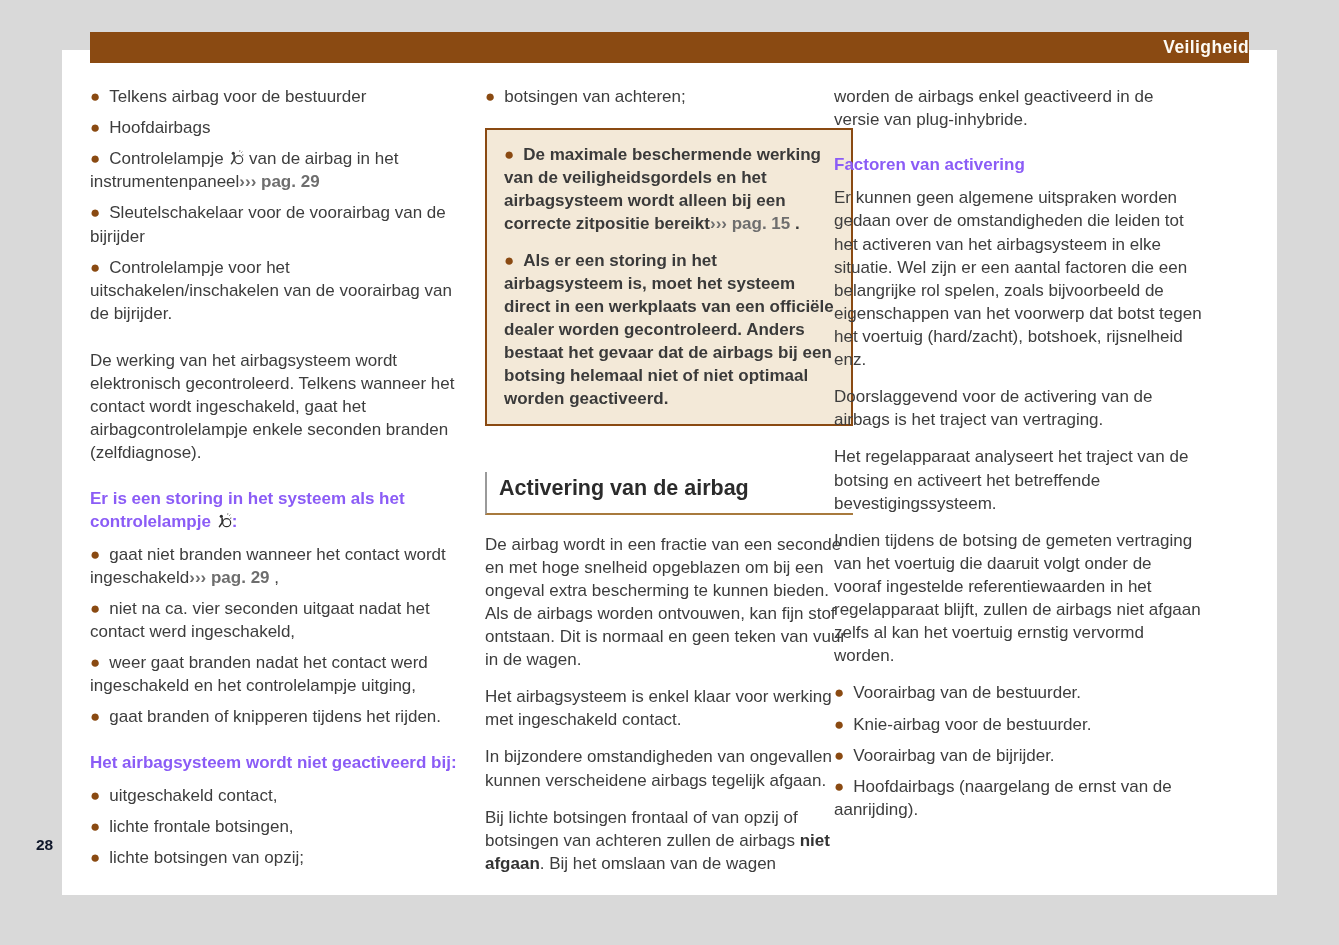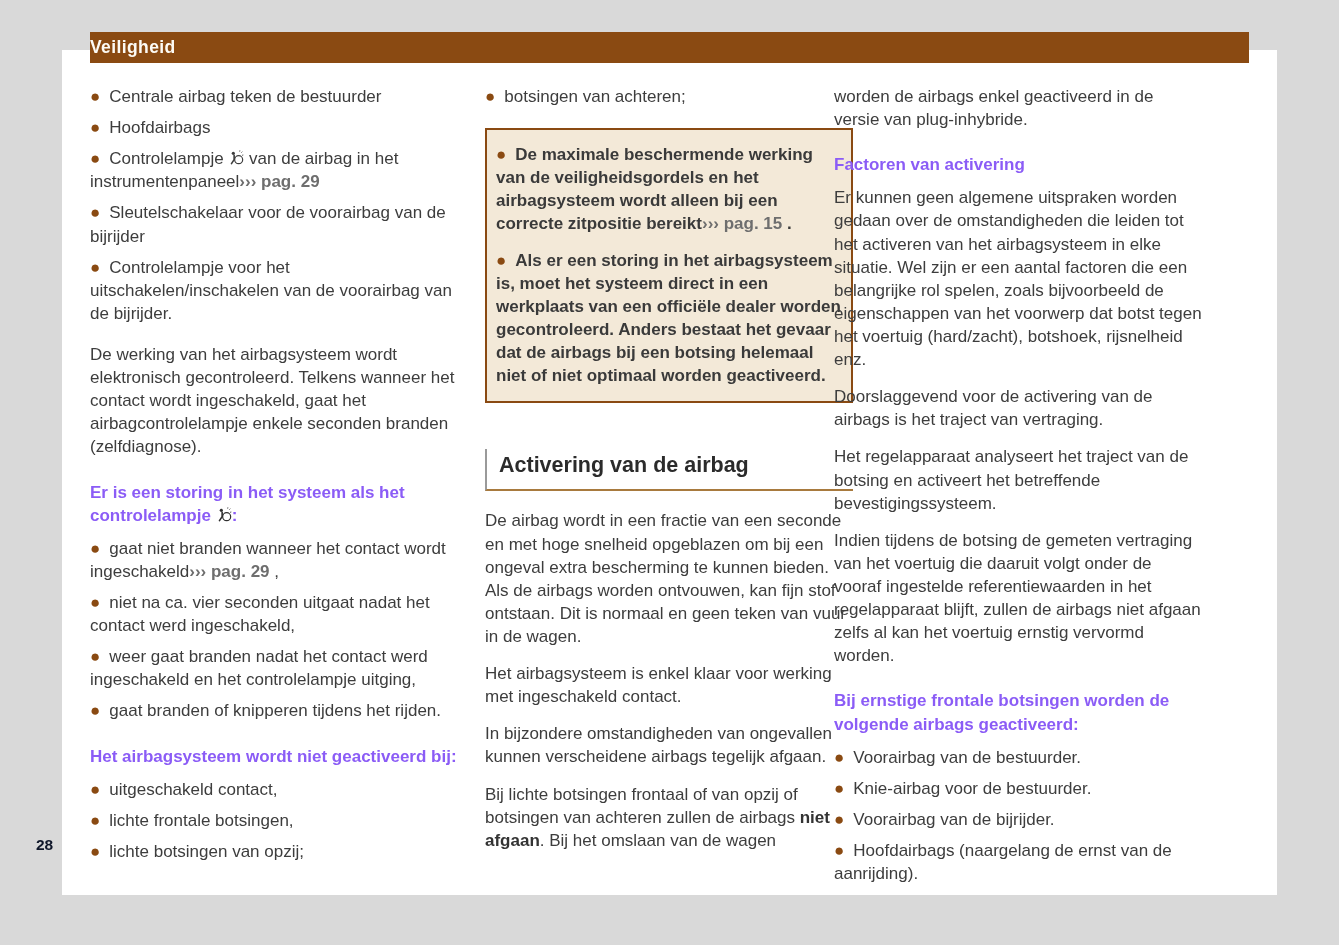--- a/index.html
+++ b/index.html
@@ -9,21 +9,21 @@
     font-family:"Liberation Sans", sans-serif;
     color:#3d3d3d;
   }
   .page{
     position:absolute;left:62px;top:50px;width:1215px;height:845px;
     background:#ffffff;
   }
   .header-bar{
     position:absolute;left:90px;top:32px;width:1159px;height:31px;
     background:#8a4a12;z-index:3;
-    display:flex;align-items:center;justify-content:flex-start;
+    display:flex;align-items:center;justify-content:flex-end;
   }
   .header-title{color:#fdfbf5;font-weight:bold;font-size:17.5px;letter-spacing:.4px;}
   .col{
     position:absolute;top:35px;width:368px;
     font-size:17px;line-height:1.36;
   }
   .col-1{left:28px;width:367px;}
   .col-2{left:423px;}
   .col-3{left:772px;}
   .bullet{margin:0 0 8px;}
@@ -34,53 +34,53 @@
   .icon-inline{display:inline-block;vertical-align:-2px;}
   .attention{
     border:2px solid #8a4a12;background:#f3e9d8;margin:20px 0 0;
   }
   .attention-header{
     background:#814516;height:31px;display:flex;align-items:center;
     padding:0 13px;gap:11px;
   }
   .attention-title{color:#f5ecd9;font-weight:bold;font-size:17px;letter-spacing:.5px;}
   .attention-body{
-    padding:13px 9px 12px;font-weight:bold;color:#3a3a3a;
+    padding:13px 17px 12px;font-weight:bold;color:#3a3a3a;
   }
   .attention-body .bullet{margin-bottom:13px;}
   .attention-body .bullet:last-child{margin-bottom:2px;}
   .section-title{
     margin:46px 0 18px;font-size:21.5px;font-weight:bold;color:#2b2b2b;
     border-left:2px solid #9a9a9a;border-bottom:2px solid #a87a3e;
     padding:2px 0 9px 12px;
   }
   .strong{font-weight:bold;color:#333;}
   .page-num{
     position:absolute;left:36px;top:836px;
     font-weight:bold;font-size:15.5px;color:#0f172a;z-index:2;
   }
 </style>
 </head>
 <body>
 
 <div class="page">
 
   <div class="col col-1">
-    <div class="bullet"><span class="dot">●</span><span>Centrale airbag teken de bestuurder</span></div>
+    <div class="bullet"><span class="dot">●</span><span>Telkens airbag voor de bestuurder</span></div>
     <div class="bullet"><span class="dot">●</span><span>Hoofdairbags</span></div>
     <div class="bullet"><span class="dot">●</span><span>Controlelampje </span><svg class="icon-inline" width="16" height="16" viewBox="0 0 24 24">
           <circle cx="8" cy="5" r="2.4" fill="#3d3d3d"></circle>
           <path d="M9.2 8 L9.2 14.5 L5.2 20.5" stroke="#3d3d3d" stroke-width="2.4" fill="none" stroke-linecap="round" stroke-linejoin="round"></path>
           <circle cx="16" cy="14.5" r="6" fill="none" stroke="#3d3d3d" stroke-width="1.8"></circle>
           <path d="M20 4 l1.5 -1.5 M21 8 l2 -0.5 M17.5 2.5 l0.3 -2" stroke="#3d3d3d" stroke-width="1.2" fill="none"></path>
         </svg><span> van de airbag in het instrumentenpaneel</span><span class="ref">››› pag. 29</span></div>
     <div class="bullet"><span class="dot">●</span><span>Sleutelschakelaar voor de voorairbag van de bijrijder</span></div>
     <div class="bullet"><span class="dot">●</span><span>Controlelampje voor het uitschakelen/inschakelen van de voorairbag van de bijrijder.</span></div>
 
-    <p style="margin-top:18px">De werking van het airbagsysteem wordt elektronisch gecontroleerd. Telkens wanneer het contact wordt ingeschakeld, gaat het airbagcontrolelampje enkele seconden branden (zelfdiagnose).</p>
+    <p style="margin-top:24px">De werking van het airbagsysteem wordt elektronisch gecontroleerd. Telkens wanneer het contact wordt ingeschakeld, gaat het airbagcontrolelampje enkele seconden branden (zelfdiagnose).</p>
 
     <div class="minor-h"><span>Er is een storing in het systeem als het controlelampje </span><svg class="icon-inline" width="16" height="16" viewBox="0 0 24 24">
           <circle cx="8" cy="5" r="2.4" fill="#2e2e2e"></circle>
           <path d="M9.2 8 L9.2 14.5 L5.2 20.5" stroke="#2e2e2e" stroke-width="2.4" fill="none" stroke-linecap="round" stroke-linejoin="round"></path>
           <circle cx="16" cy="14.5" r="6" fill="none" stroke="#2e2e2e" stroke-width="1.8"></circle>
           <path d="M20 4 l1.5 -1.5 M21 8 l2 -0.5 M17.5 2.5 l0.3 -2" stroke="#2e2e2e" stroke-width="1.2" fill="none"></path>
         </svg><span>:</span></div>
 
     <div class="bullet"><span class="dot">●</span><span>gaat niet branden wanneer het contact wordt ingeschakeld</span><span class="ref">››› pag. 29</span><span> ,</span></div>
     <div class="bullet"><span class="dot">●</span><span>niet na ca. vier seconden uitgaat nadat het contact werd ingeschakeld,</span></div>
@@ -112,21 +112,20 @@
     <p><span>Bij lichte botsingen frontaal of van opzij of botsingen van achteren zullen de airbags </span><span class="strong">niet afgaan</span><span>. Bij het omslaan van de wagen</span></p>
   </div>
 
   <div class="col col-3">
     <p>worden de airbags enkel geactiveerd in de versie van plug-inhybride.</p>
     <div class="minor-h">Factoren van activering</div>
     <p>Er kunnen geen algemene uitspraken worden gedaan over de omstandigheden die leiden tot het activeren van het airbagsysteem in elke situatie. Wel zijn er een aantal factoren die een belangrijke rol spelen, zoals bijvoorbeeld de eigenschappen van het voorwerp dat botst tegen het voertuig (hard/zacht), botshoek, rijsnelheid enz.</p>
     <p>Doorslaggevend voor de activering van de airbags is het traject van vertraging.</p>
     <p>Het regelapparaat analyseert het traject van de botsing en activeert het betreffende bevestigingssysteem.</p>
     <p>Indien tijdens de botsing de gemeten vertraging van het voertuig die daaruit volgt onder de vooraf ingestelde referentiewaarden in het regelapparaat blijft, zullen de airbags niet afgaan zelfs al kan het voertuig ernstig vervormd worden.</p>
-    <div class="minor-h">Bij ernstige frontale botsingen worden de volgende airbags geactiveerd:</div>
     <div class="bullet"><span class="dot">●</span><span>Voorairbag van de bestuurder.</span></div>
     <div class="bullet"><span class="dot">●</span><span>Knie-airbag voor de bestuurder.</span></div>
     <div class="bullet"><span class="dot">●</span><span>Voorairbag van de bijrijder.</span></div>
     <div class="bullet"><span class="dot">●</span><span>Hoofdairbags (naargelang de ernst van de aanrijding).</span></div>
   </div>
 
 </div>
 
 <div class="header-bar">
   <span class="header-title">Veiligheid</span>

